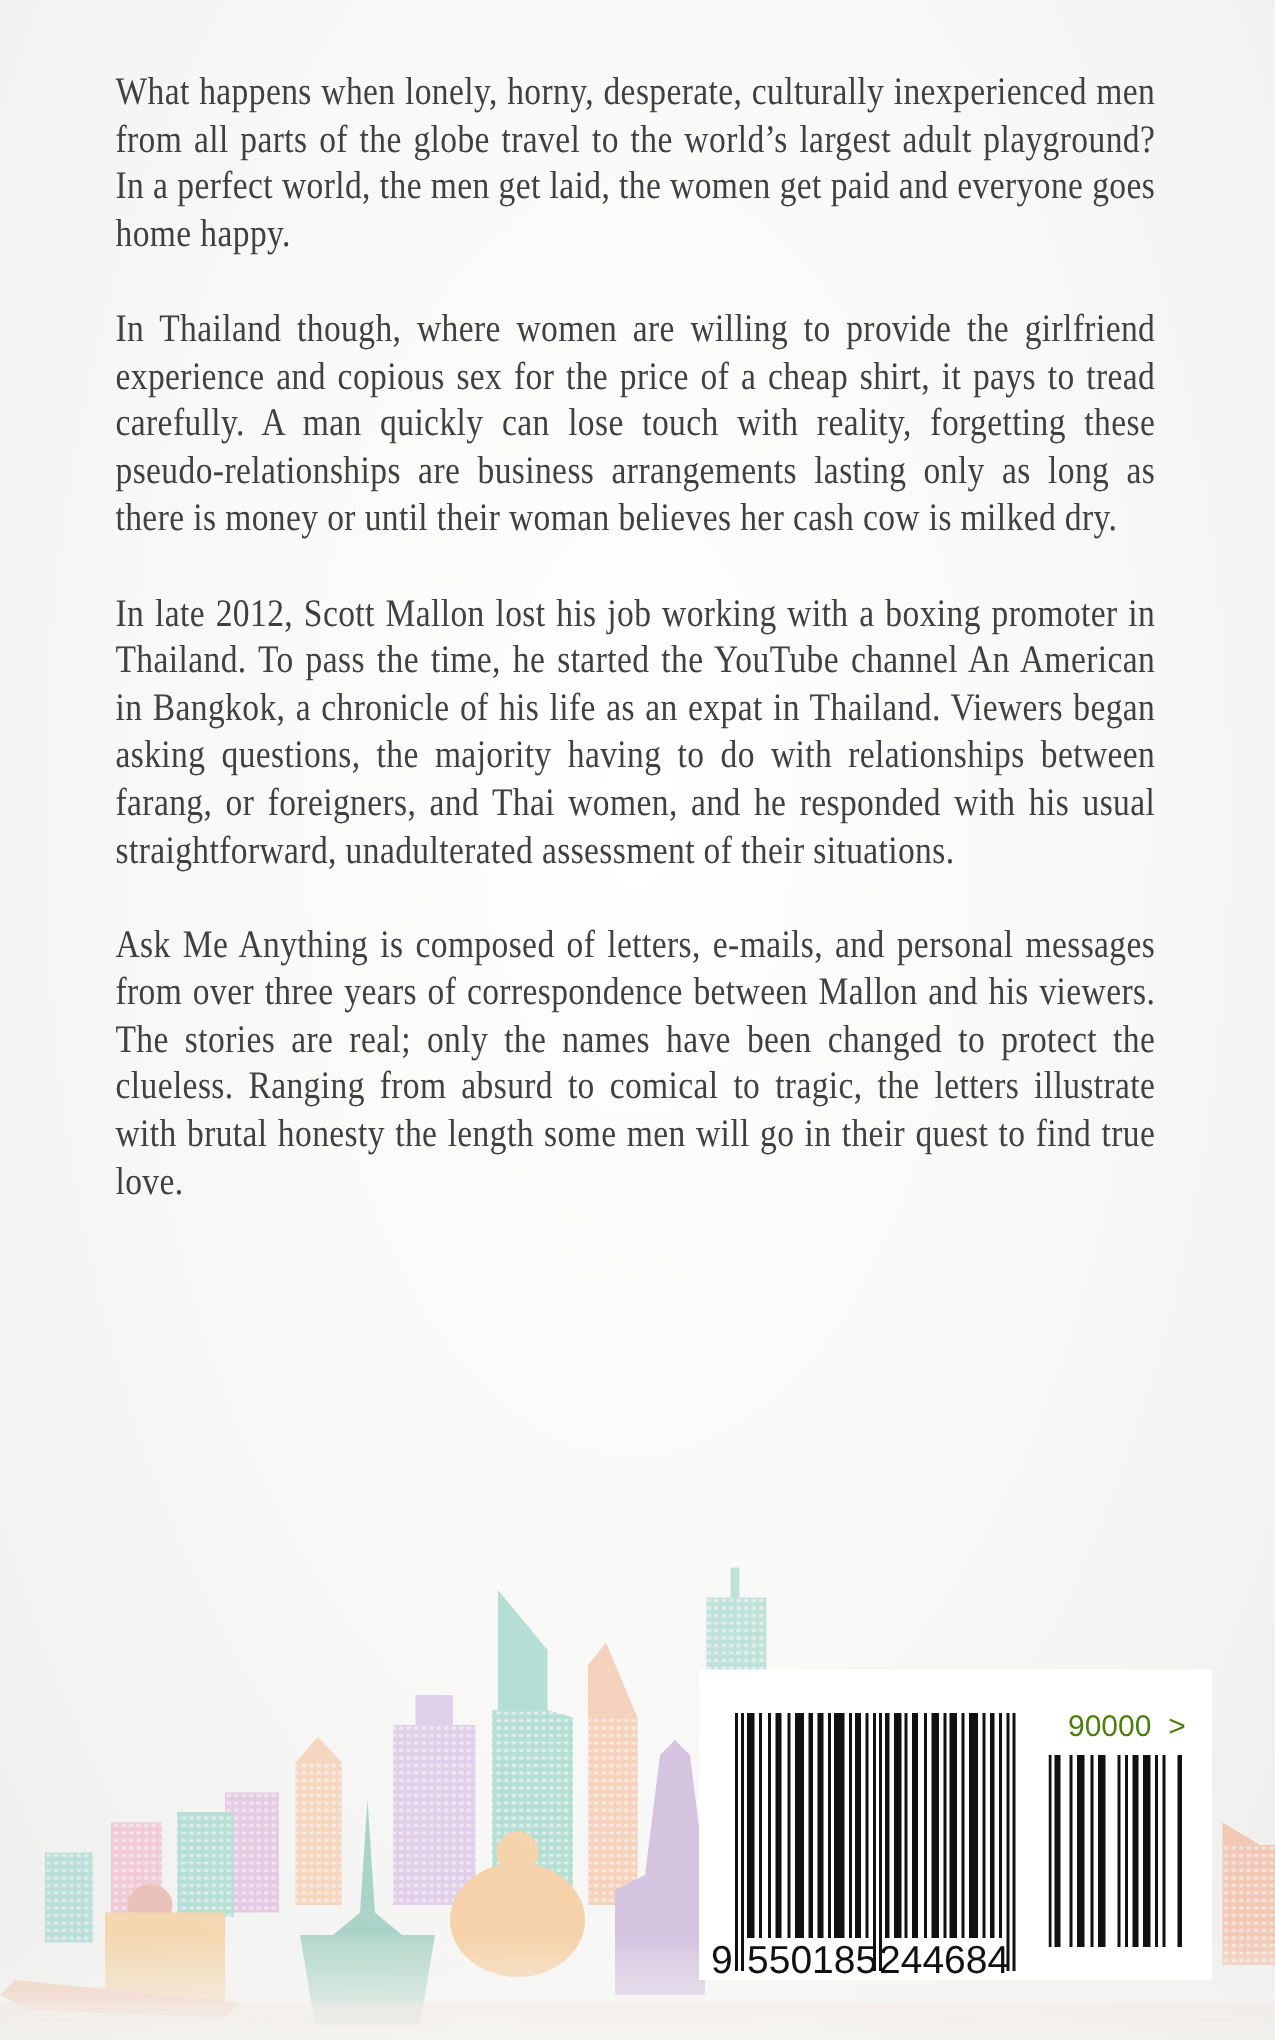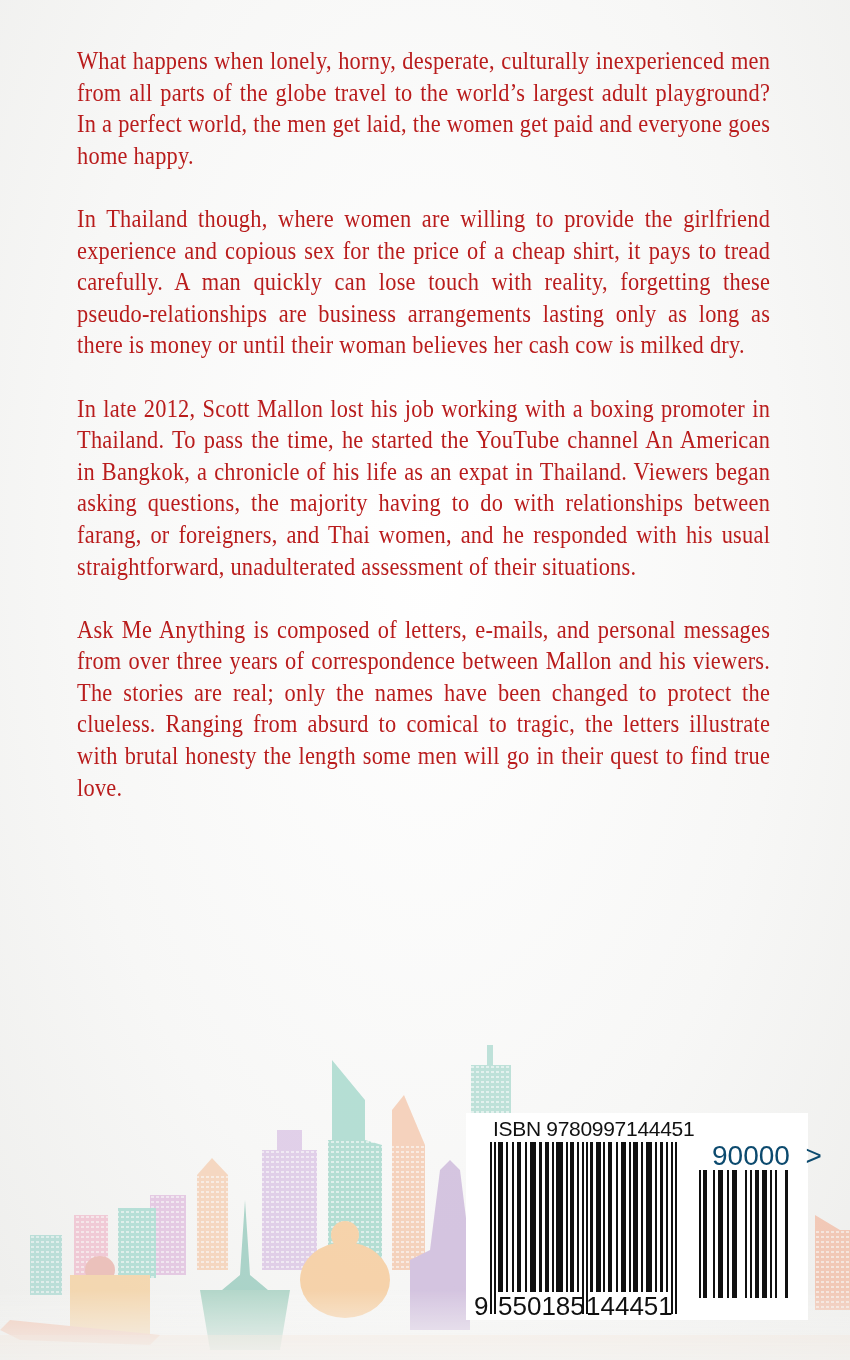--- a/index.html
+++ b/index.html
@@ -3,21 +3,21 @@
 <meta charset="utf-8">
 <style>
   html, body { margin: 0; padding: 0; }
   body {
     width: 850px; height: 1360px; overflow: hidden; position: relative;
     background: radial-gradient(ellipse at 50% 40%, #ffffff 0%, #f7f7f6 60%, #eeeeec 100%);
     font-family: "Liberation Serif", "DejaVu Serif", serif;
   }
   .text-block {
     position: absolute; left: 77px; top: 45px; width: 693px;
-    color: #b91c1c;
+    color: #404040;
   }
   .para {
     font-size: 26px; line-height: 31.6px; text-align: justify;
     margin: 0 0 31.6px 0; letter-spacing: 0.3px;
     transform: scaleX(0.86); transform-origin: left top;
     width: 806px;
   }
   .skyline {
     position: absolute; left: 0; top: 990px; width: 850px; height: 370px;
   }
@@ -25,21 +25,21 @@
     position: absolute; left: 466px; top: 1113px; width: 342px; height: 207px;
     background: #ffffff;
   }
   .isbn-label {
     position: absolute; left: 27px; top: 4px;
     font-family: "Liberation Sans", sans-serif; font-size: 21px; color: #111;
     letter-spacing: -0.3px;
   }
   .price-label {
     position: absolute; left: 246px; top: 27px;
-    font-family: "Liberation Sans", sans-serif; font-size: 28px; color: #0c4a6e;
+    font-family: "Liberation Sans", sans-serif; font-size: 20px; color: #4d7c0f;
   }
   .isbn-digits {
     position: absolute; left: 8px; top: 180px;
     font-family: "Liberation Sans", sans-serif; font-size: 26px; color: #111;
     line-height: 26px;
   }
   .isbn-digits span { position: absolute; white-space: nowrap; }
   svg.bars { position: absolute; }
 </style>
 </head>
@@ -108,21 +108,20 @@
 
   <rect x="471" y="75" width="40" height="55" fill="#8fcfc0"></rect>
   <rect x="487" y="55" width="6" height="20" fill="#8fcfc0"></rect>
   <rect x="471" y="75" width="40" height="55" fill="url(#win)"></rect>
 
   <rect x="0" y="345" width="850" height="25" fill="#f0c6a8" opacity="0.5"></rect>
   <rect x="0" y="300" width="850" height="70" fill="url(#fade)"></rect>
 </svg>
 
 <div class="barcode-box">
-  <div class="isbn-label">ISBN 9780997144451</div>
   <div class="price-label">
     <span>90000</span>&nbsp;&nbsp;<span>&gt;</span>
   </div>
 
   <svg class="bars" style="left:24px;top:29px" width="190" height="172" viewBox="0 0 190 172">
     <g fill="#111">
 
       <rect x="0" y="0" width="2" height="172"></rect>
         <rect x="4" y="0" width="2" height="172"></rect>
       <rect x="8" y="0" width="5" height="150"></rect>
@@ -174,15 +173,15 @@
         <rect x="63" y="0" width="5" height="128"></rect>
       <rect x="71" y="0" width="2" height="128"></rect>
         <rect x="76" y="0" width="2" height="128"></rect>
       <rect x="86" y="0" width="3" height="128"></rect>
     </g>
   </svg>
 
   <div class="isbn-digits">
     <span style="left:0">9</span>
     <span style="left:24px">550185</span>
-    <span style="left:112px">144451</span>
+    <span style="left:112px">244684</span>
   </div>
 </div>
 
 </body></html>

